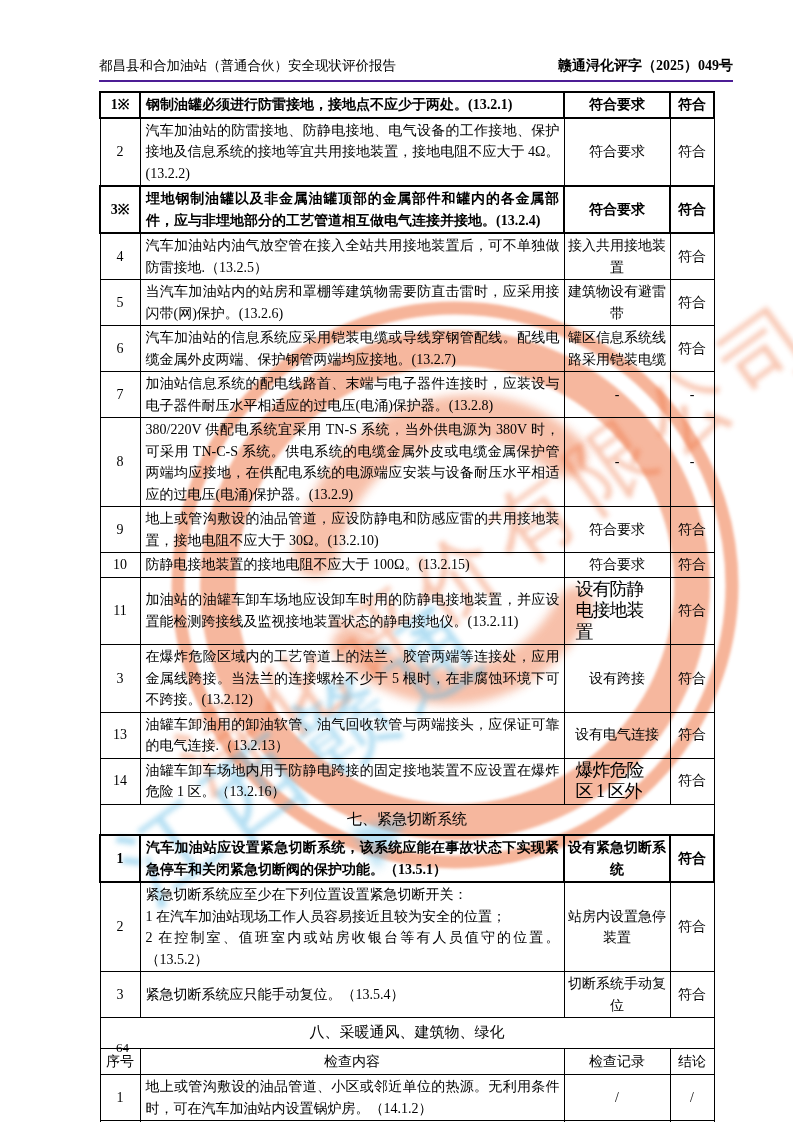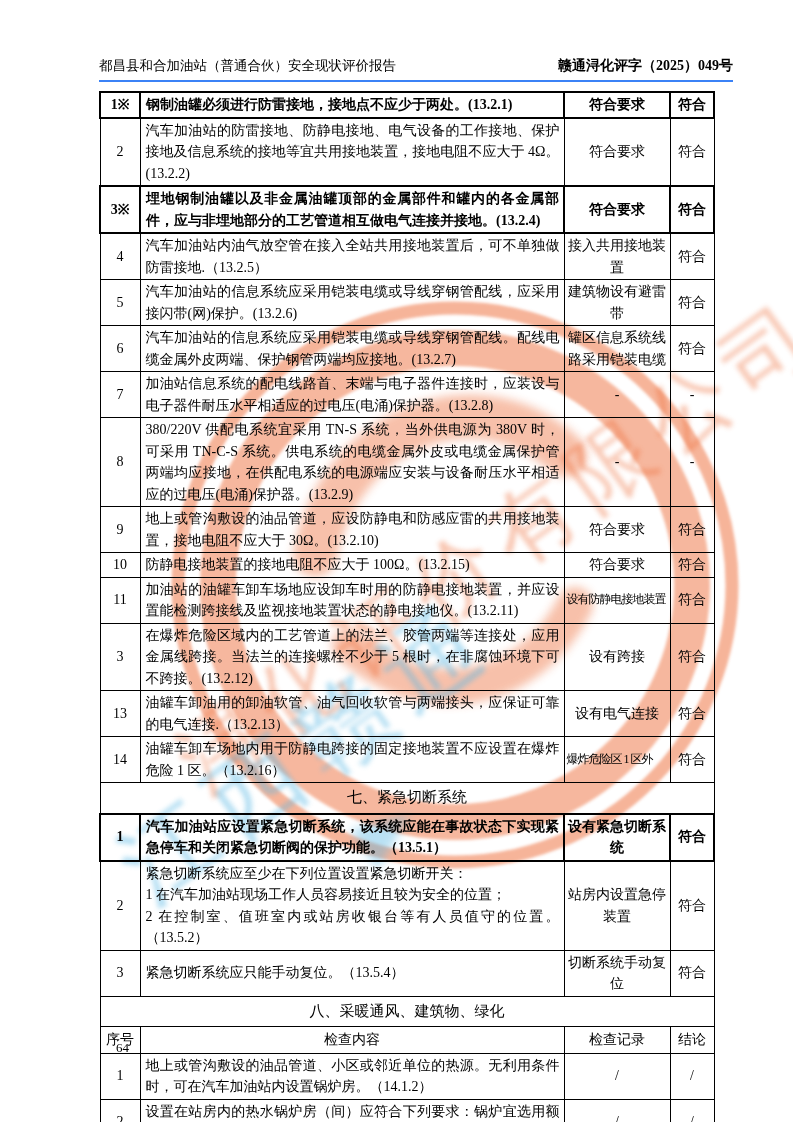--- a/index.html
+++ b/index.html
@@ -9,21 +9,21 @@
     font-family:"Liberation Serif","DejaVu Serif",serif;
     color:#000;
     position:relative;
     overflow:hidden;
   }
   .page { position:relative; width:793px; height:1122px; padding:57px 60px 0 99px; }
 
   
   .doc-header {
     display:flex; justify-content:space-between; align-items:flex-end;
-    border-bottom:2px solid #3b82f6;
+    border-bottom:2px solid #4c1d95;
     padding-bottom:5px;
     font-size:13.5px;
     width:634px;
   }
   .doc-header .hdr-right { font-weight:bold; font-size:14px; }
 
   
   table.inspection {
     border-collapse:collapse;
     table-layout:fixed;
@@ -34,21 +34,21 @@
   }
   table.inspection td {
     border:1px solid #000;
     vertical-align:middle;
     overflow:hidden;
   }
   td.num    { text-align:center; padding:1px 1px; }
   td.content{ text-align:justify; padding:1px 4px 1px 5px; white-space:pre-line; }
   td.record { text-align:center; padding:1px 2px; }
   td.result { text-align:center; padding:1px 1px; }
-  td.record.left { text-align:left; letter-spacing:-1px; font-size:12px; padding:1px 2px; }
+  td.record.left { text-align:left; letter-spacing:-1px; font-size:18px; padding:1px 11px; }
   tr.bold td { font-weight:bold; border-width:2px; }
   td.section { text-align:center; font-size:15px; padding:4px 0; }
   tr.colhead td { text-align:center; padding:2px 0; }
 
   
   .page-number {
     position:absolute; left:116px; width:634px; top:1040px;
     text-align:left; font-size:13px;
   }
 
@@ -97,21 +97,21 @@
           <td class="result">符合</td>
         </tr>
         <tr>
           <td class="num">4</td>
           <td class="content">汽车加油站内油气放空管在接入全站共用接地装置后，可不单独做防雷接地.（13.2.5）</td>
           <td class="record">接入共用接地装置</td>
           <td class="result">符合</td>
         </tr>
         <tr>
           <td class="num">5</td>
-          <td class="content">汽车加油站的信息系统应采用铠装电缆或导线穿钢管配线，应采用接闪带(网)保护。(13.2.6)</td>
+          <td class="content">当汽车加油站内的站房和罩棚等建筑物需要防直击雷时，应采用接闪带(网)保护。(13.2.6)</td>
           <td class="record">建筑物设有避雷带</td>
           <td class="result">符合</td>
         </tr>
         <tr>
           <td class="num">6</td>
           <td class="content">汽车加油站的信息系统应采用铠装电缆或导线穿钢管配线。配线电缆金属外皮两端、保护钢管两端均应接地。(13.2.7)</td>
           <td class="record">罐区信息系统线路采用铠装电缆</td>
           <td class="result">符合</td>
         </tr>
         <tr>

